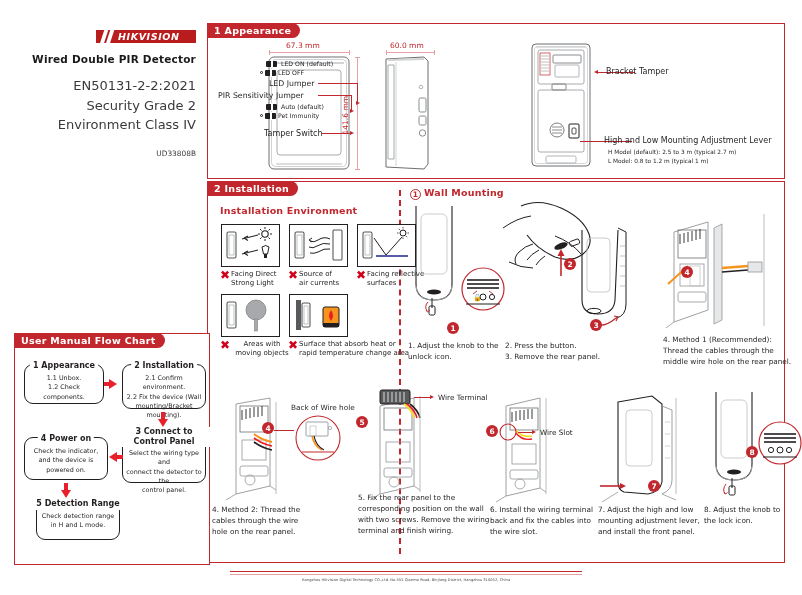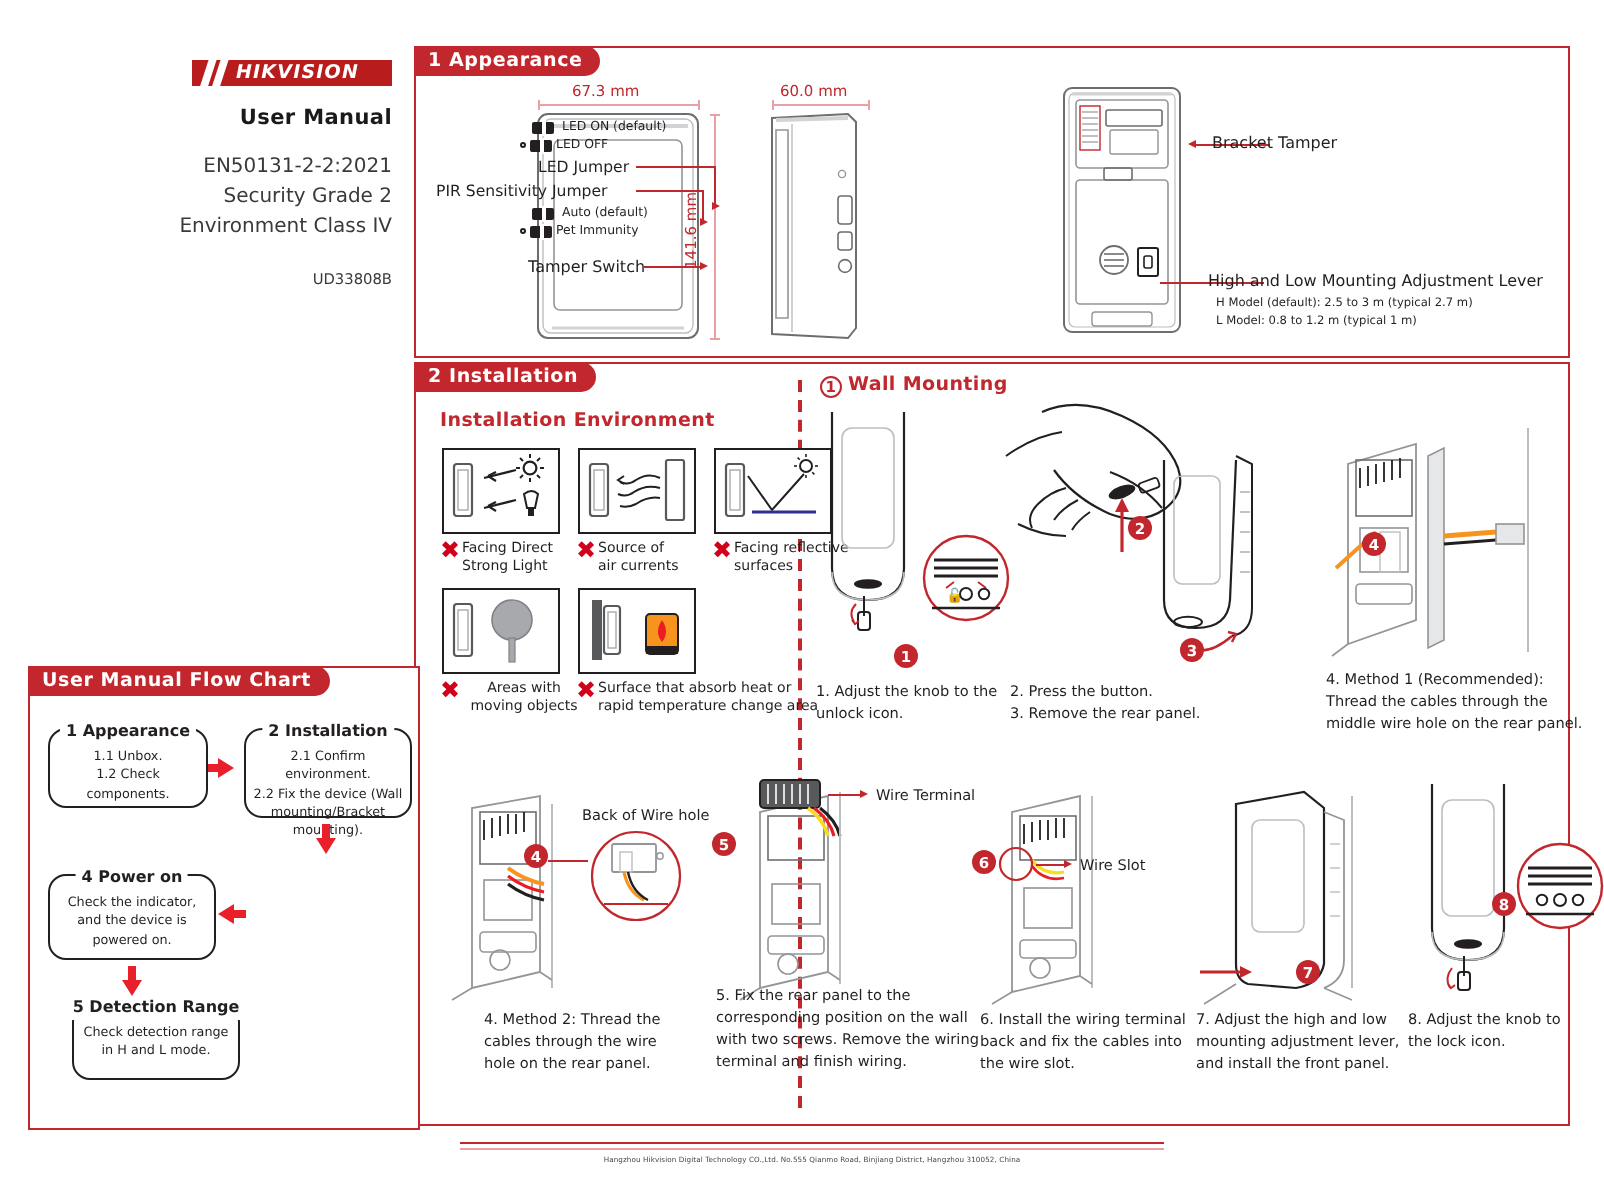--- a/index.html
+++ b/index.html
@@ -53,21 +53,21 @@
     font-size:9.5px; letter-spacing:.6px;
     font-family:"DejaVu Sans","Liberation Sans",sans-serif;
   }
   .cover-title {
     text-align:right; margin-top:9px; padding-right:16px;
     font-weight:bold; font-size:10.5px; line-height:1.45;
     color:#1a1a1a; letter-spacing:.2px;
   }
   .cover-sub {
     text-align:right; margin-top:9px; padding-right:16px;
-    font-size:10px; line-height:1.5; color:#3a3a3a;
+    font-size:13px; line-height:1.5; color:#3a3a3a;
   }
   .cover-code {
     text-align:right; margin-top:14px; padding-right:16px;
     font-size:7.4px; color:#3a3a3a;
   }
 
   
   #appearance { left:207px; top:23px; width:578px; height:156px; }
   .dim-label { position:absolute; color:#c1272d; font-size:7.5px; white-space:nowrap; }
   .dim-line { position:absolute; background:#e8a0a4; }
@@ -155,21 +155,21 @@
 
 <div class="page">
 
   <div class="cover">
     <div class="logo-bar">
       <div class="slash s1"></div>
       <div class="slash s2"></div>
       <div class="wordmark">HIKVISION</div>
     </div>
     <div class="cover-title">
-      <div>User Manual</div>
+      <div>Wired Double PIR Detector</div>
     </div>
     <div class="cover-sub">
       <div>EN50131-2-2:2021</div>
       <div>Security Grade 2</div>
       <div>Environment Class IV</div>
     </div>
     <div class="cover-code">UD33808B</div>
   </div>
 
   <div class="panel" id="appearance">
@@ -520,21 +520,21 @@
     <svg style="position:absolute;left:86px;top:232px;" width="48" height="48" viewBox="0 0 48 48">
       <circle cx="24" cy="24" r="22" fill="#fff" stroke="#c1272d" stroke-width="1.1"></circle>
       <rect x="12" y="8" width="22" height="14" rx="1" fill="none" stroke="#939598" stroke-width=".9"></rect>
       <rect x="16" y="12" width="6" height="10" fill="none" stroke="#bcbec0" stroke-width=".7"></rect>
       <circle cx="36" cy="14" r="1.6" fill="none" stroke="#939598" stroke-width=".7"></circle>
       <path d="M18 22 q2 10 10 14" stroke="#f7941e" stroke-width="1.6" fill="none"></path>
       <path d="M20 22 q2 10 10 14" stroke="#231f20" stroke-width="1.2" fill="none"></path>
       <line x1="8" y1="38" x2="40" y2="38" stroke="#c1272d" stroke-width="1"></line>
     </svg>
     <div class="lead" style="left:66px;top:248px;width:20px;"></div>
-    <div class="stepcap" style="left:34px;top:322px;width:122px;">
+    <div class="stepcap" style="left:4px;top:322px;width:122px;">
       <div>4. Method 2: Thread the</div>
       <div>cables through the wire</div>
       <div>hole on the rear panel.</div>
     </div>
 
     <svg style="position:absolute;left:152px;top:206px;" width="92" height="116" viewBox="0 0 92 116">
       <path d="M20 106 L20 18 L54 10 L54 98 Z" fill="none" stroke="#939598" stroke-width=".9"></path>
       <rect x="24" y="20" width="28" height="22" fill="none" stroke="#6d6e71" stroke-width=".8"></rect>
       <rect x="26" y="54" width="24" height="20" fill="none" stroke="#939598" stroke-width=".8"></rect>
       <rect x="24" y="80" width="28" height="9" rx="2" fill="none" stroke="#939598" stroke-width=".8"></rect>
@@ -662,20 +662,26 @@
     <div class="fbox" style="left:107px;top:30px;width:84px;height:45px;">
       <div class="ftitle">2  Installation</div>
       <div>2.1 Confirm environment.</div>
       <div>2.2 Fix the device (Wall</div>
       <div>mounting/Bracket mounting).</div>
     </div>
 
     <div class="fstem" style="left:146px;top:78px;width:4px;height:7px;"></div>
     <div class="farrow down" style="left:143px;top:85px;"></div>
 
+    <div class="fbox" style="left:107px;top:97px;width:84px;height:52px;padding-top:17px;">
+      <div class="ftitle two">3  Connect to Control Panel</div>
+      <div>Select the wiring type and</div>
+      <div>connect the detector to the</div>
+      <div>control panel.</div>
+    </div>
 
     <div class="farrow left" style="left:94px;top:118px;"></div>
     <div class="fstem" style="left:102px;top:121px;width:6px;height:4px;"></div>
 
     <div class="fbox" style="left:9px;top:103px;width:84px;height:43px;">
       <div class="ftitle">4  Power on</div>
       <div>Check the indicator,</div>
       <div>and the device is</div>
       <div>powered on.</div>
     </div>

